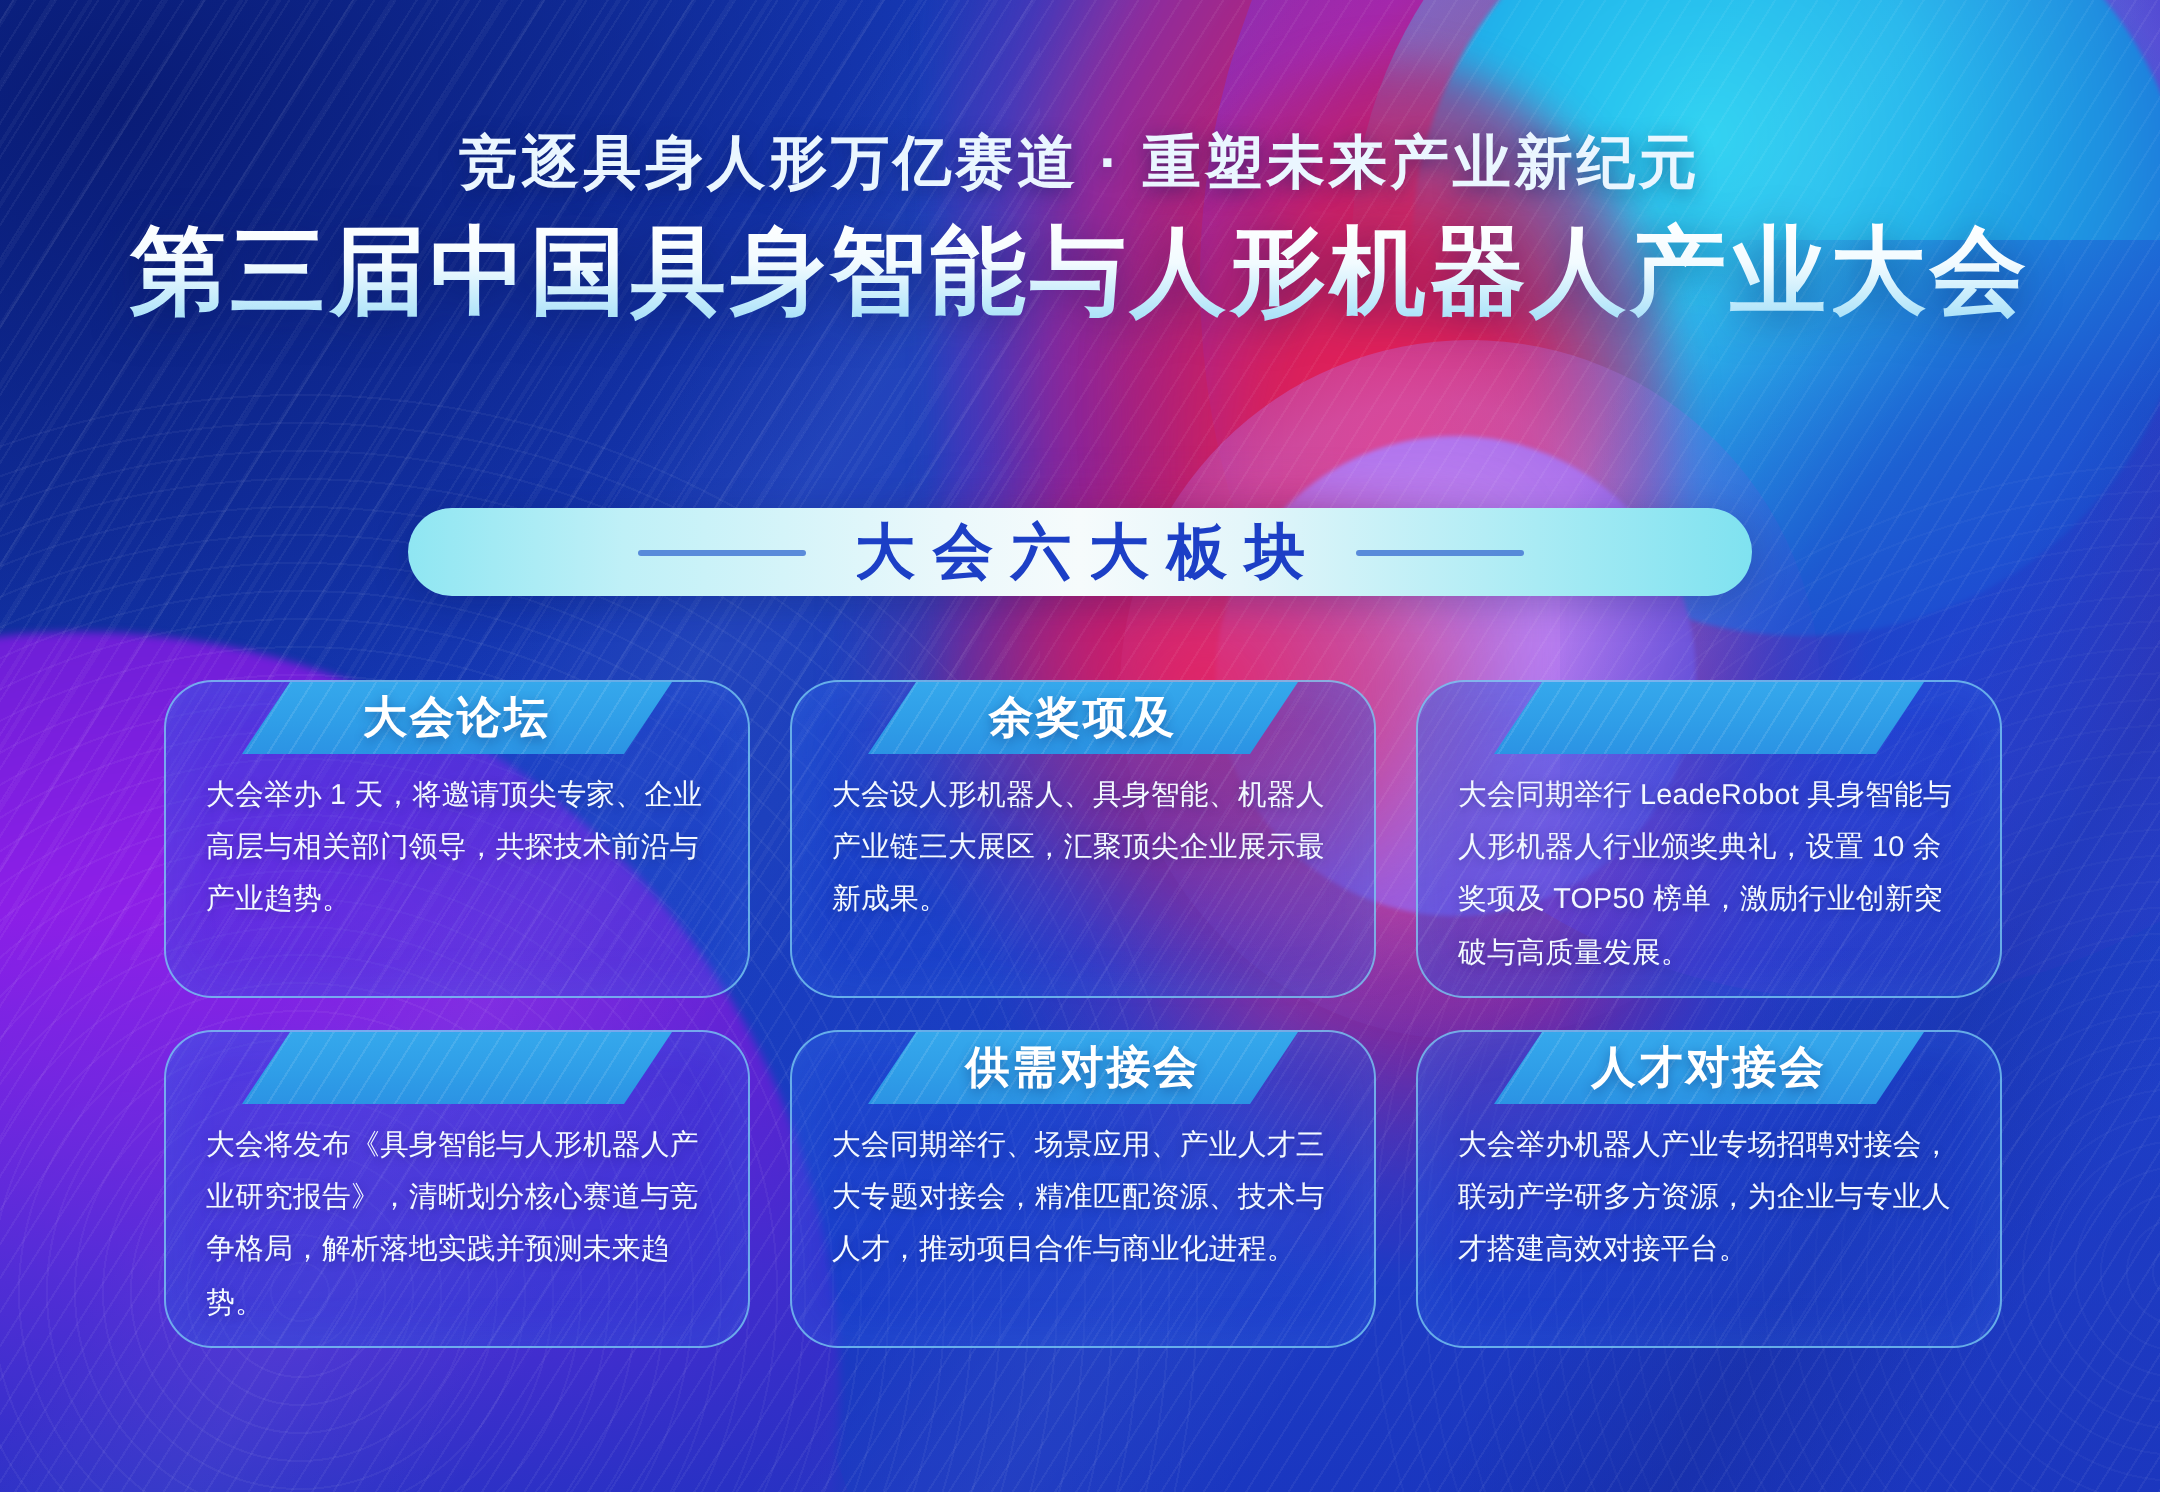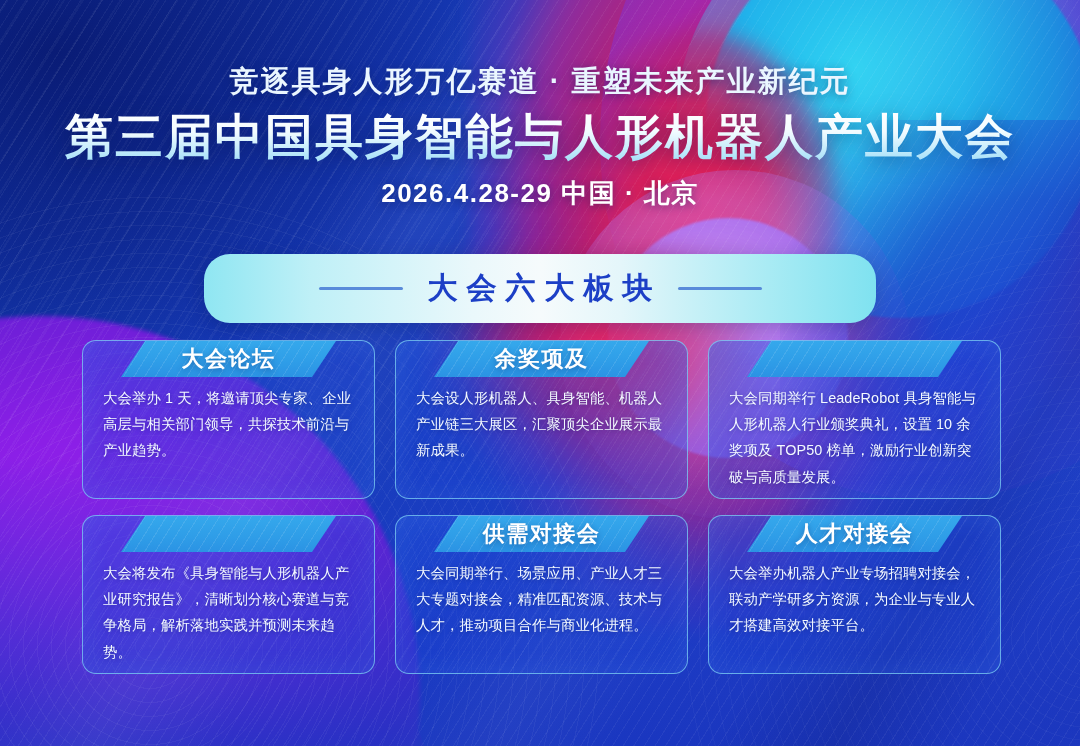--- a/index.html
+++ b/index.html
@@ -160,41 +160,41 @@
   .datetime{
     margin-top:12px;
     font-size:26px;font-weight:700;letter-spacing:1.5px;color:#ffffff;
     text-shadow:0 2px 9px rgba(10,25,90,.5);
     white-space:nowrap;
   }
 
   
   .pillwrap{position:absolute;left:0;right:0;top:254px;display:flex;justify-content:center;z-index:7;}
   .pill{
-    width:672px;height:69px;border-radius:26px;
+    width:672px;height:44px;border-radius:26px;
     background:linear-gradient(90deg,#8fe6f2 0%,#bff0f7 16%,#eaf8fb 40%,#f6fbfc 50%,#e4f6fa 62%,#a9ebf4 84%,#7fe2f0 100%);
     display:flex;align-items:center;justify-content:center;gap:16px;
     box-shadow:0 4px 18px rgba(8,22,88,.25);
   }
   .pill-rule{width:84px;height:3px;background:#4d7fd6;border-radius:2px;opacity:.9;}
   .pill-text{
     font-size:30px;font-weight:900;letter-spacing:9px;
     color:#1c3fc6;white-space:nowrap;padding-left:9px;
   }
 
   
   .grid{
     position:absolute;left:82px;top:340px;
     width:918px;
     display:grid;grid-template-columns:repeat(3,293px);
     column-gap:20px;row-gap:16px;
     z-index:8;
   }
   .card{
-    position:relative;height:159px;border-radius:14px;
+    position:relative;height:159px;border-radius:24px;
     border:1.5px solid rgba(130,215,245,.72);
     background:linear-gradient(160deg,rgba(36,85,225,.46) 0%,rgba(30,70,215,.38) 45%,rgba(34,78,220,.30) 100%);
     overflow:hidden;
     box-shadow:inset 0 0 28px rgba(120,200,255,.10);
   }
   .card-stripes{
     position:absolute;inset:0;pointer-events:none;
     background:repeating-linear-gradient(-58deg,
       rgba(255,255,255,0.05) 0px,rgba(255,255,255,0.05) 1px,
       rgba(255,255,255,0) 1px,rgba(255,255,255,0) 10px);
@@ -250,21 +250,20 @@
   <div class="bg-bottom"></div>
   <div class="bg-rings"></div>
   <div class="bg-rings-r"></div>
   <div class="bg-facets"></div>
   <div class="bg-stripes"></div>
   <div class="bg-stripes-2"></div>
 
   <div class="header">
     <div class="kicker">竞逐具身人形万亿赛道 · 重塑未来产业新纪元</div>
     <div class="maintitle">第三届中国具身智能与人形机器人产业大会</div>
-    <div class="datetime">2026.4.28-29  中国 · 北京</div>
   </div>
 
   <div class="pillwrap">
     <div class="pill">
       <span class="pill-rule"></span>
       <span class="pill-text">大会六大板块</span>
       <span class="pill-rule"></span>
     </div>
   </div>
 

